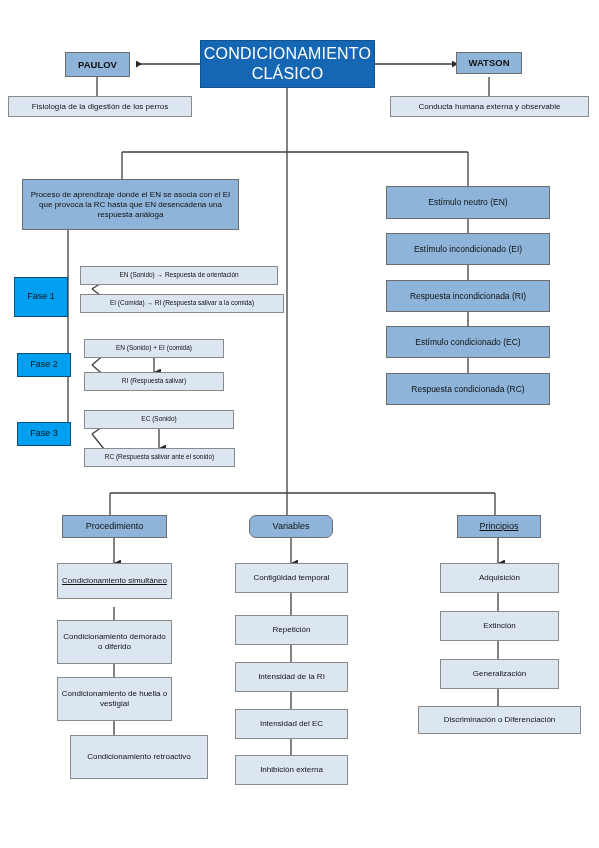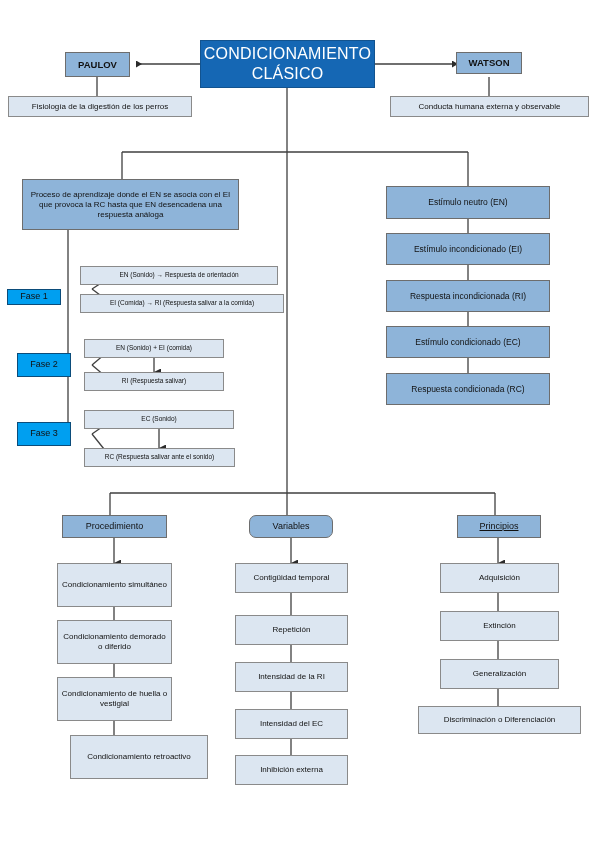--- a/index.html
+++ b/index.html
@@ -112,34 +112,34 @@
   <div class="box light f-8" style="left:390px;top:96px;width:199px;height:21px;">Conducta humana externa y observable</div>
 
   <div class="box blue f-8" style="left:22px;top:179px;width:217px;height:51px;">Proceso de aprendizaje donde el EN se asocia con el EI que provoca la RC hasta que EN desencadena una respuesta análoga</div>
 
   <div class="box blue f-85" style="left:386px;top:186px;width:164px;height:33px;">Estímulo neutro (EN)</div>
   <div class="box blue f-85" style="left:386px;top:233px;width:164px;height:32px;">Estímulo incondicionado (EI)</div>
   <div class="box blue f-85" style="left:386px;top:280px;width:164px;height:32px;">Respuesta incondicionada (RI)</div>
   <div class="box blue f-85" style="left:386px;top:326px;width:164px;height:32px;">Estímulo condicionado (EC)</div>
   <div class="box blue f-85" style="left:386px;top:373px;width:164px;height:32px;">Respuesta condicionada (RC)</div>
 
-  <div class="box bright f-9" style="left:7px;top:277px;width:54px;height:16px;margin-top:12px;">Fase 1</div>
+  <div class="box bright f-9" style="left:14px;top:277px;width:54px;height:40px;">Fase 1</div>
   <div class="box light f-65" style="left:80px;top:266px;width:198px;height:19px;">EN (Sonido) → Respuesta de orientación</div>
   <div class="box light f-65" style="left:80px;top:294px;width:204px;height:19px;">EI (Comida) → RI (Respuesta salivar a la comida)</div>
 
   <div class="box bright f-9" style="left:17px;top:353px;width:54px;height:24px;">Fase 2</div>
   <div class="box light f-65" style="left:84px;top:339px;width:140px;height:19px;">EN (Sonido) + EI (comida)</div>
   <div class="box light f-65" style="left:84px;top:372px;width:140px;height:19px;">RI (Respuesta salivar)</div>
 
   <div class="box bright f-9" style="left:17px;top:422px;width:54px;height:24px;">Fase 3</div>
   <div class="box light f-65" style="left:84px;top:410px;width:150px;height:19px;">EC (Sonido)</div>
   <div class="box light f-65" style="left:84px;top:448px;width:151px;height:19px;">RC (Respuesta salivar ante el sonido)</div>
 
   <div class="box blue f-9" style="left:62px;top:515px;width:105px;height:23px;">Procedimiento</div>
-  <div class="box light f-8" style="left:57px;top:563px;width:115px;height:44px;">Condicionamiento simultáneo</div>
+  <div class="box light f-8" style="left:57px;top:563px;width:115px;height:36px;text-decoration:underline;">Condicionamiento simultáneo</div>
   <div class="box light f-8" style="left:57px;top:620px;width:115px;height:44px;">Condicionamiento demorado o diferido</div>
   <div class="box light f-8" style="left:57px;top:677px;width:115px;height:44px;">Condicionamiento de huella o vestigial</div>
   <div class="box light f-8" style="left:57px;top:735px;width:138px;height:44px;margin-left:13px;">Condicionamiento retroactivo</div>
 
   <div class="box blue f-9" style="left:249px;top:515px;width:84px;height:23px;border-radius:7px;">Variables</div>
   <div class="box light f-8" style="left:235px;top:563px;width:113px;height:30px;">Contigüidad temporal</div>
   <div class="box light f-8" style="left:235px;top:615px;width:113px;height:30px;">Repetición</div>
   <div class="box light f-8" style="left:235px;top:662px;width:113px;height:30px;">Intensidad de la RI</div>
   <div class="box light f-8" style="left:235px;top:709px;width:113px;height:30px;">Intensidad del EC</div>
   <div class="box light f-8" style="left:235px;top:755px;width:113px;height:30px;">Inhibición externa</div>

